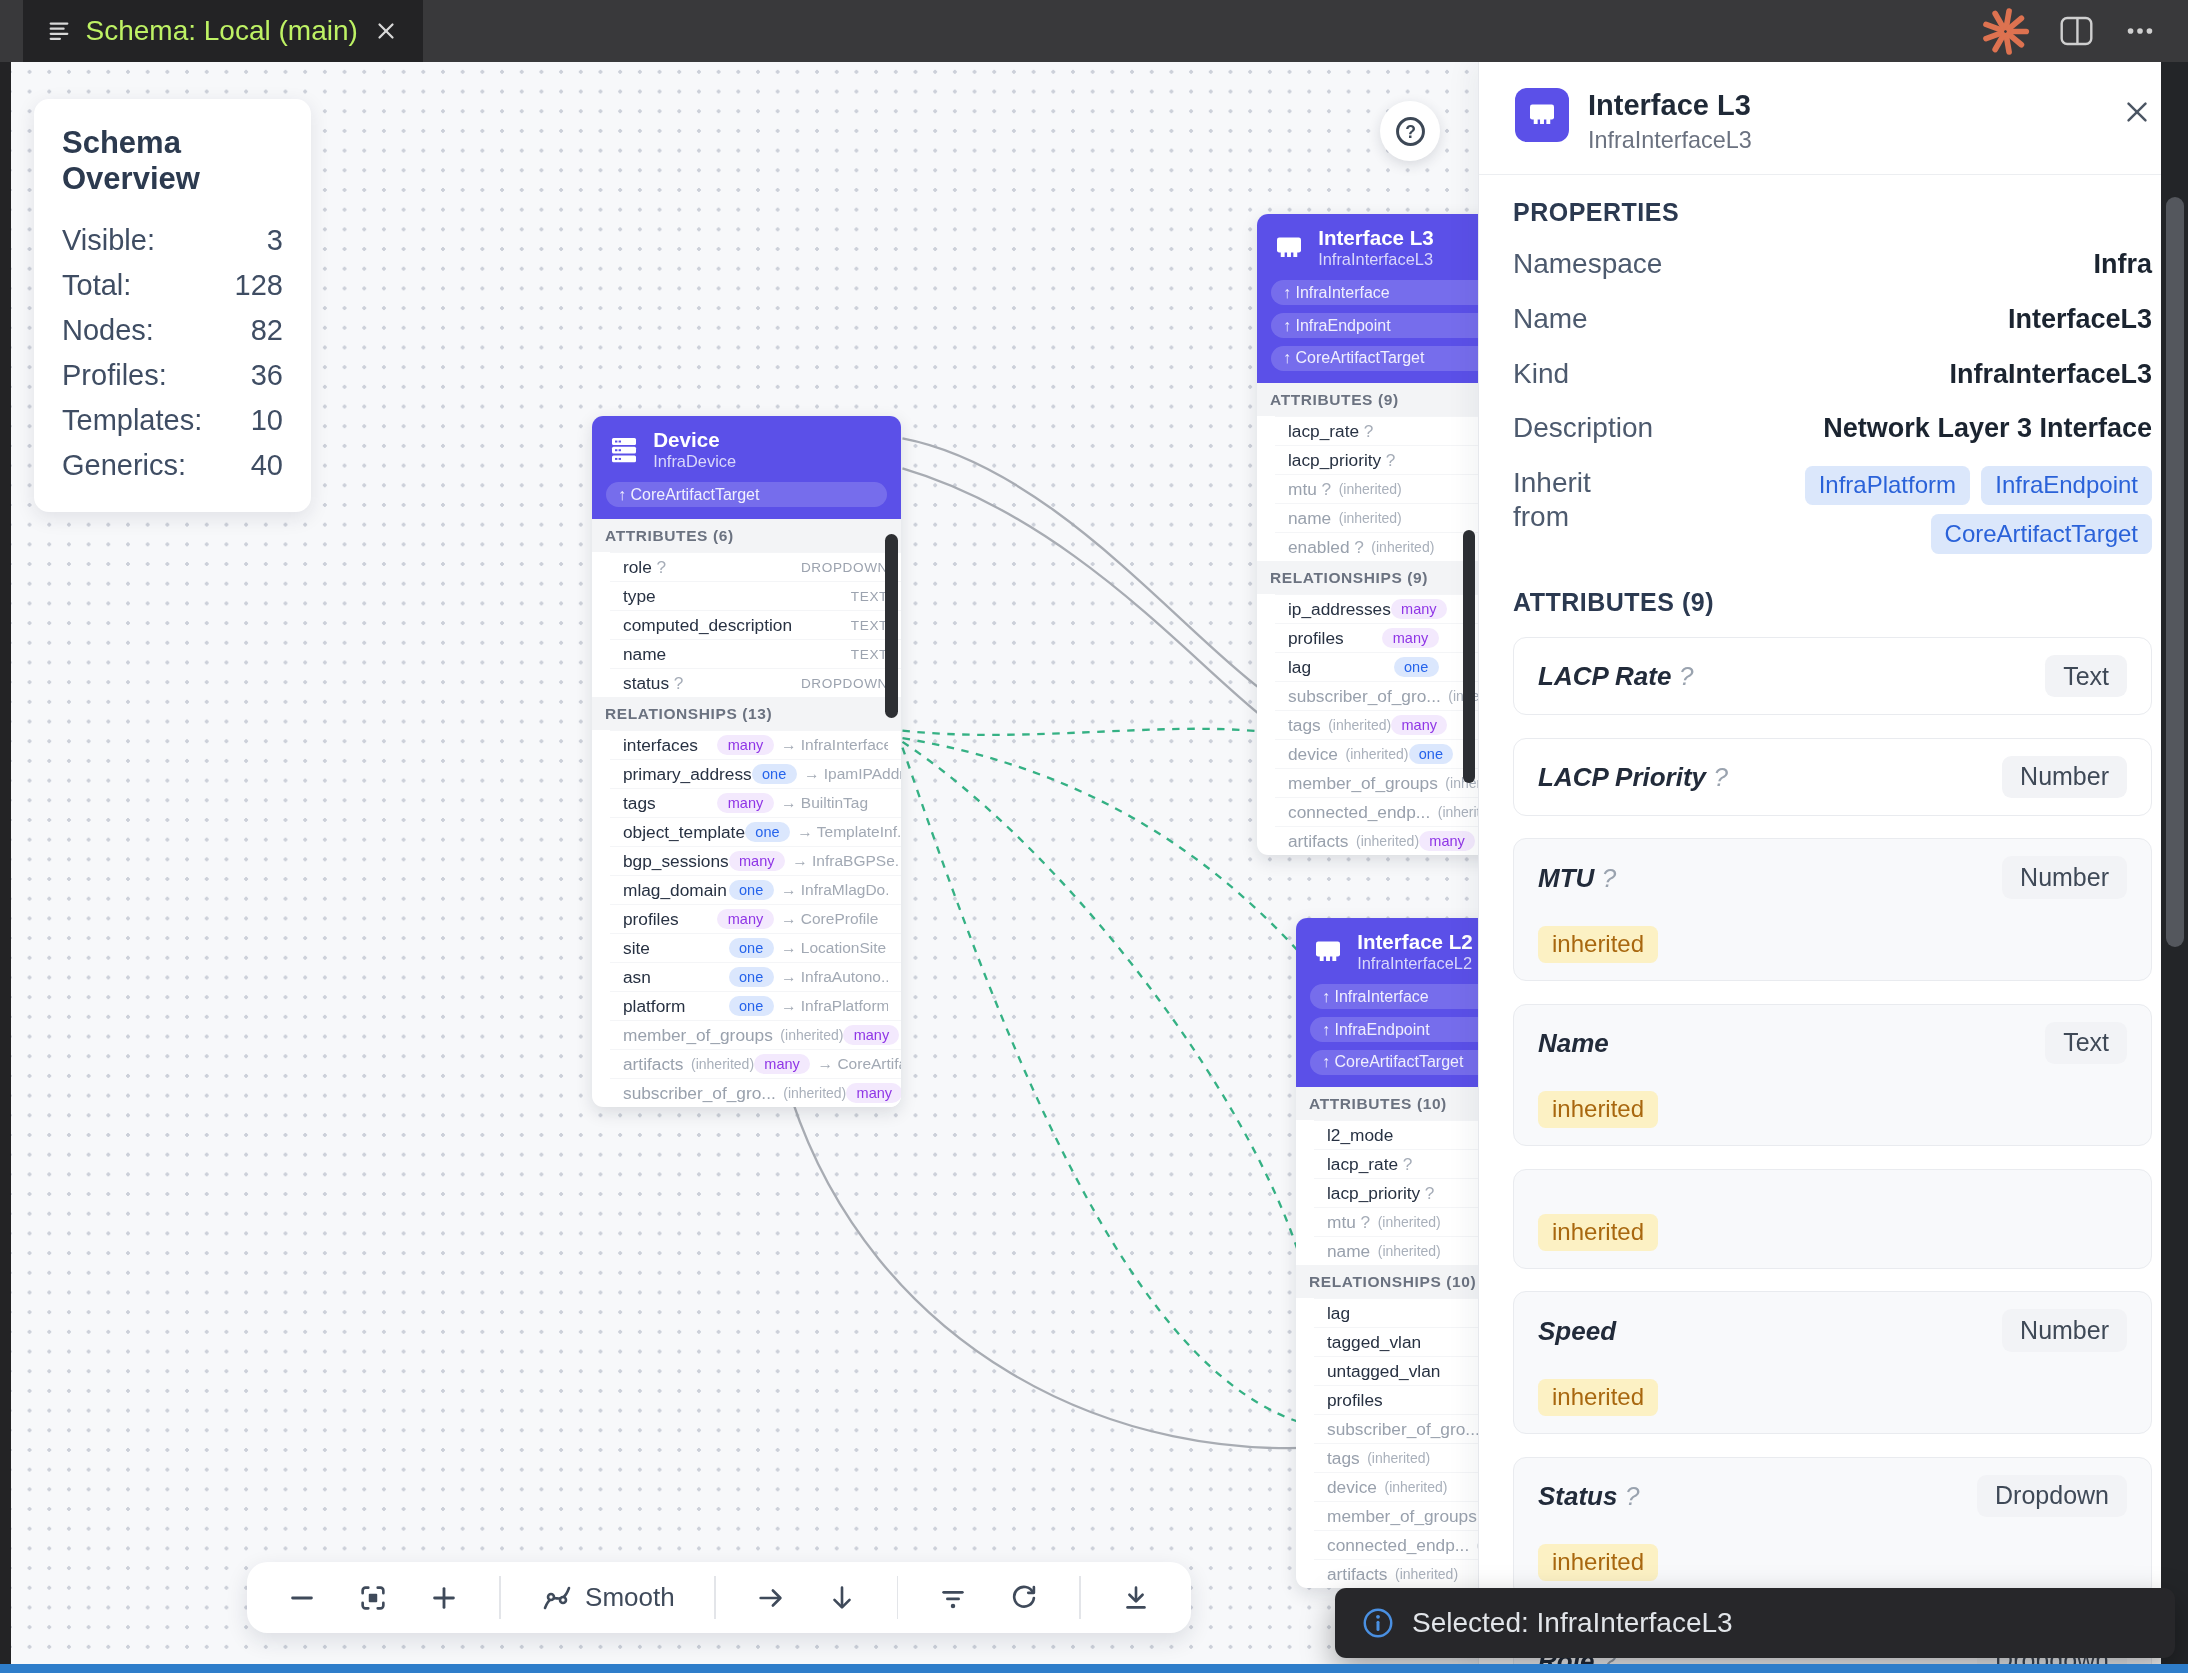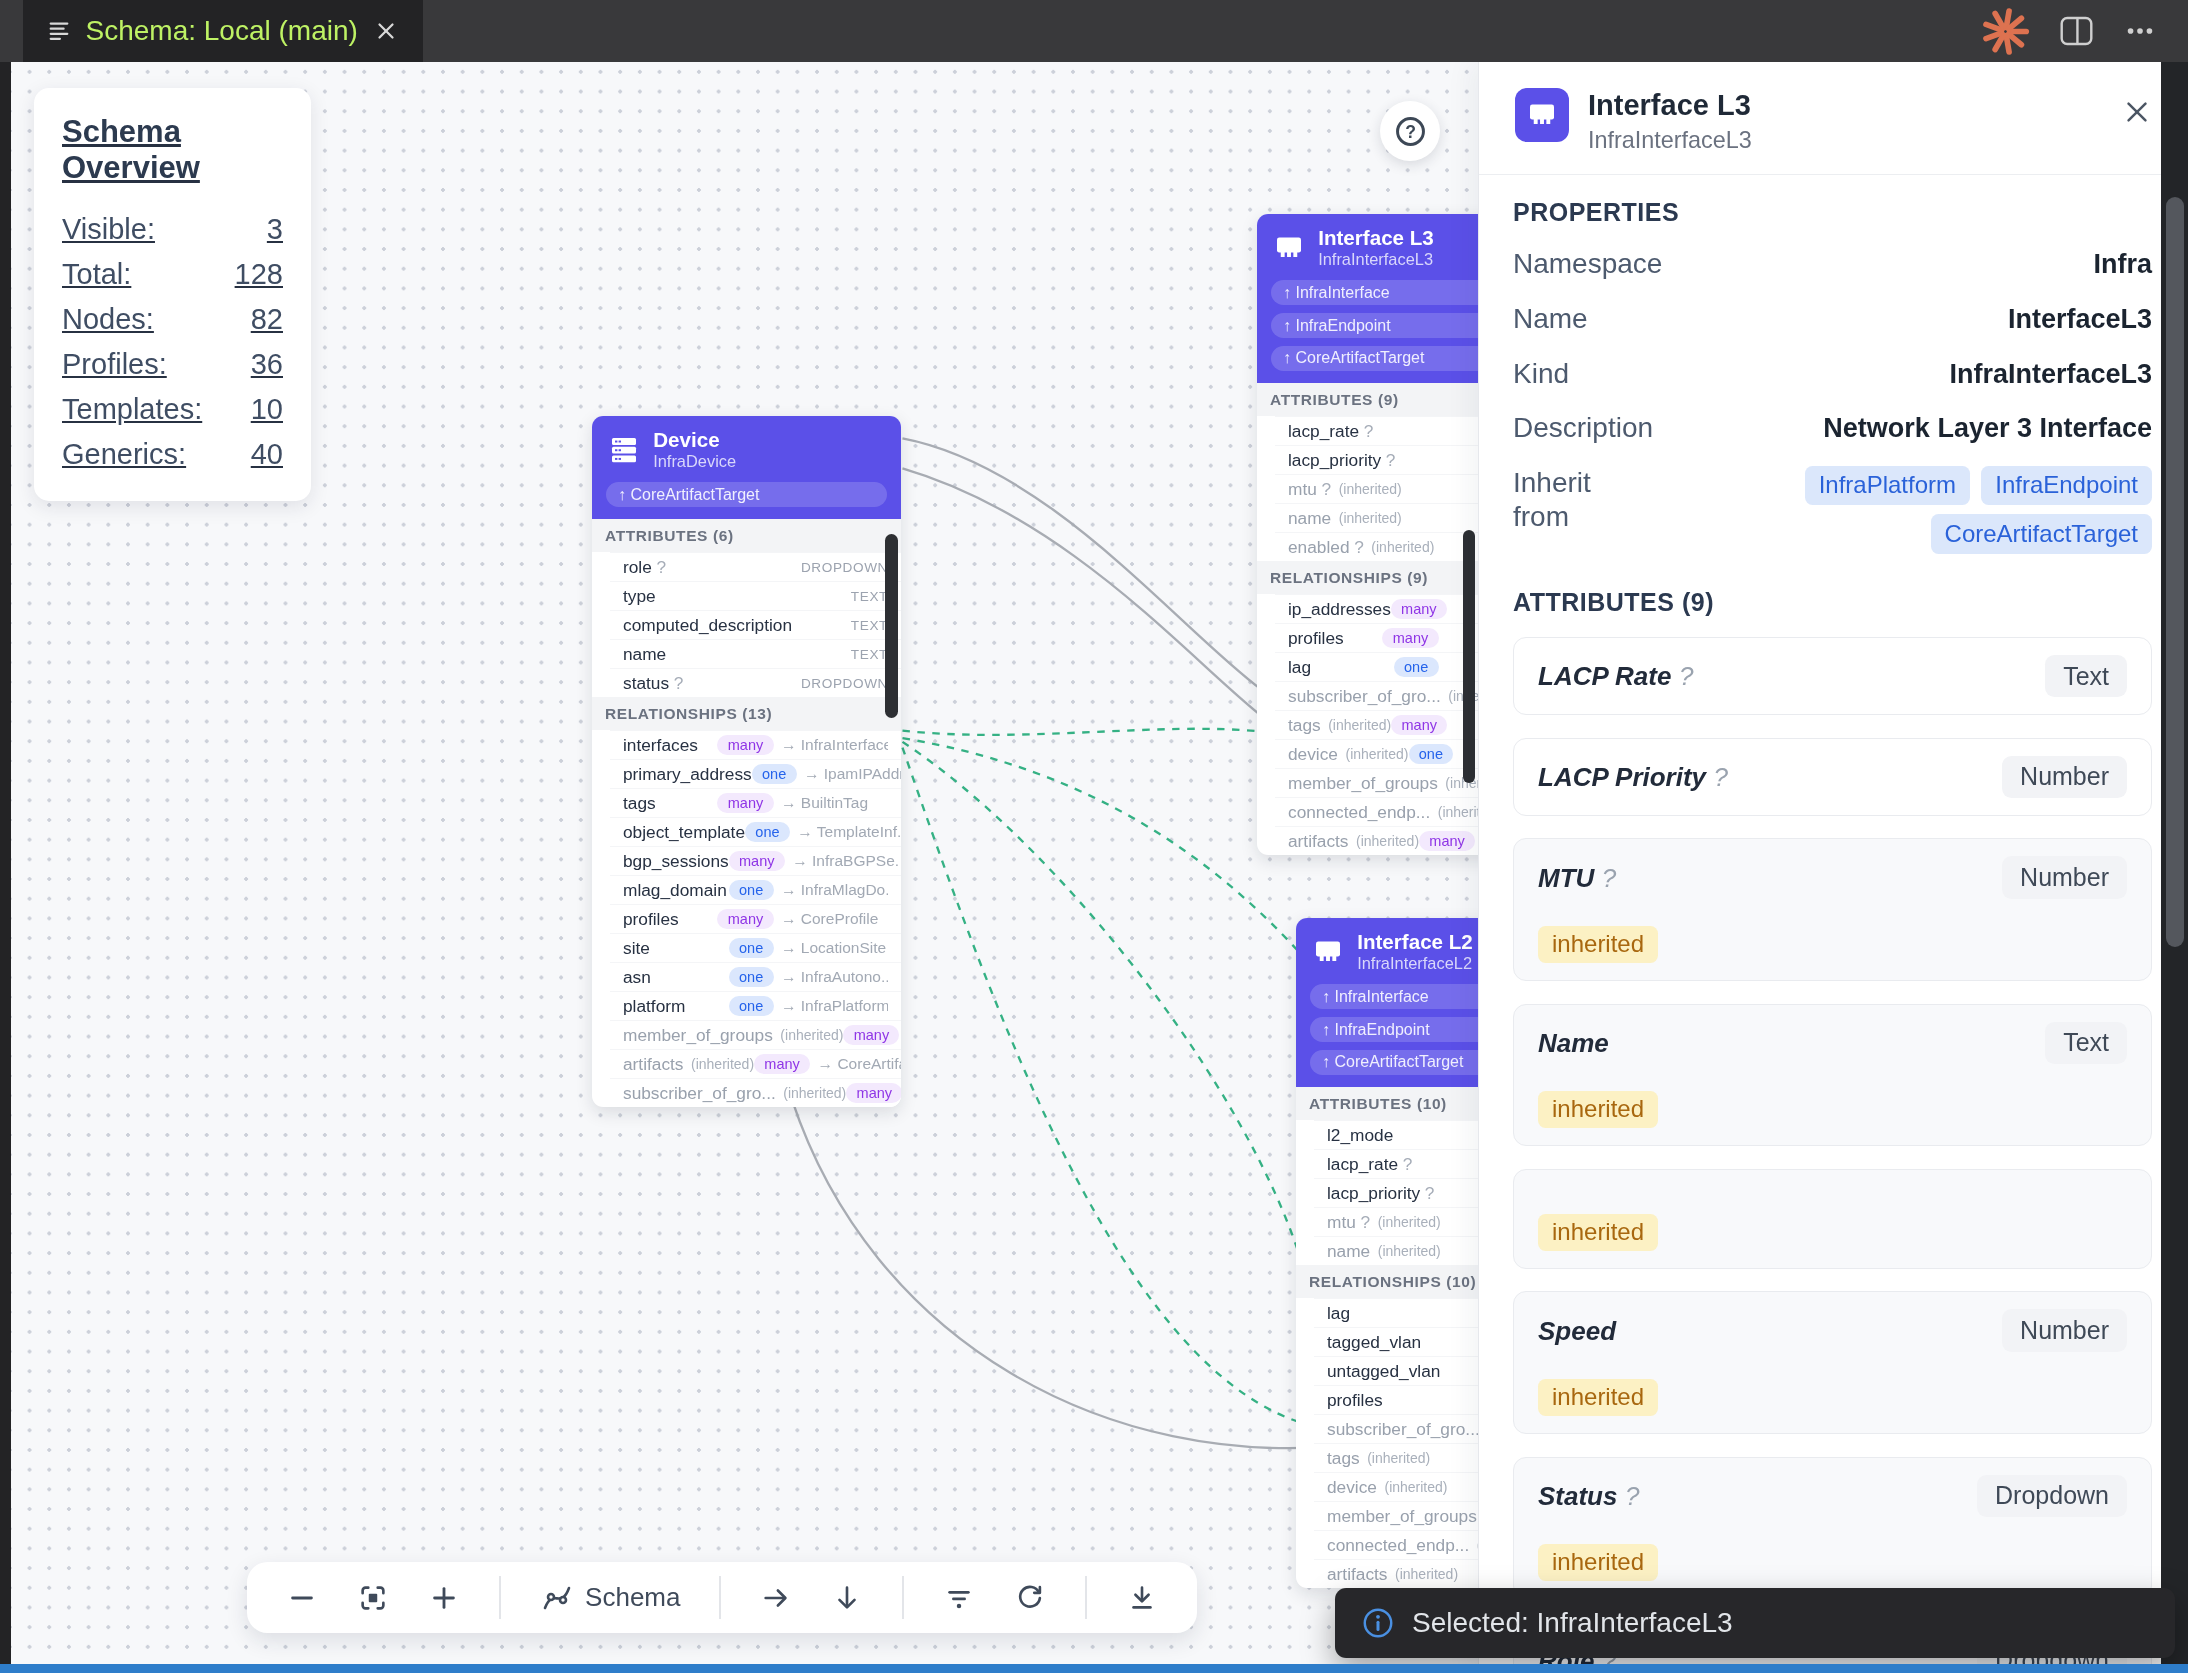--- a/index.html
+++ b/index.html
@@ -30,23 +30,23 @@
     margin-left: 22.5px; background: #232325; display: flex; align-items: center;
     gap: 15px; padding: 0 24px; min-width: 337px;
   }
   .tab-title { color: #bef264; font-size: 28px; }
   .tab-close { display: flex; align-items: center; cursor: pointer; }
   .topbar-actions { margin-left: auto; display: flex; align-items: center; gap: 28px; padding-right: 32px; }
   .topbar-actions > span { display: flex; align-items: center; }
 
   
   .overview {
-    position: absolute; left: 34px; top: 88px; width: 277px;
+    position: absolute; left: 34px; top: 99px; width: 277px;
     background: #fff; border-radius: 15px; padding: 26px 28px 24px;
-    box-shadow: 0 5.6px 19px rgba(25,32,56,.10); z-index: 4; text-decoration: underline;
+    box-shadow: 0 5.6px 19px rgba(25,32,56,.10); z-index: 4;
   }
   .overview-title { font-size: 31px; font-weight: 700; color: #2c3a4f; margin-bottom: 20.6px; }
   .stat-row { display: flex; justify-content: space-between; font-size: 29px; color: #3f4d63; height: 45px; align-items: center; }
 
   
   .edges { position: absolute; left: 0; top: 0; z-index: 1; }
 
   
   .gnode {
     position: absolute; width: 309px; background: #fff; border-radius: 11.2px;
@@ -576,21 +576,21 @@
     </span>
   <span class="tdiv"></span>
   <span class="tbtn">
     <span style="display:flex">
         <svg width="34" height="34" viewBox="0 0 34 34" fill="none" stroke="#3f4a5a" stroke-width="2.6" stroke-linecap="round">
           <path d="M5 27 C 13 6, 21 29, 29 7"></path>
           <circle cx="11" cy="16" r="3" fill="#fff"></circle>
           <circle cx="23" cy="19" r="3" fill="#fff"></circle>
         </svg>
       </span>
-    <span class="tbtn-label">Schema</span>
+    <span class="tbtn-label">Smooth</span>
   </span>
   <span class="tdiv"></span>
   <span class="tbtn">
       <svg width="32" height="32" viewBox="0 0 34 34" fill="none" stroke="#3f4a5a" stroke-width="2.8" stroke-linecap="round" stroke-linejoin="round">
         <line x1="6" y1="17" x2="26" y2="17"></line>
         <polyline points="19 9, 27 17, 19 25"></polyline>
       </svg>
     </span>
   <span class="tbtn">
       <svg width="32" height="32" viewBox="0 0 34 34" fill="none" stroke="#3f4a5a" stroke-width="2.8" stroke-linecap="round" stroke-linejoin="round">

